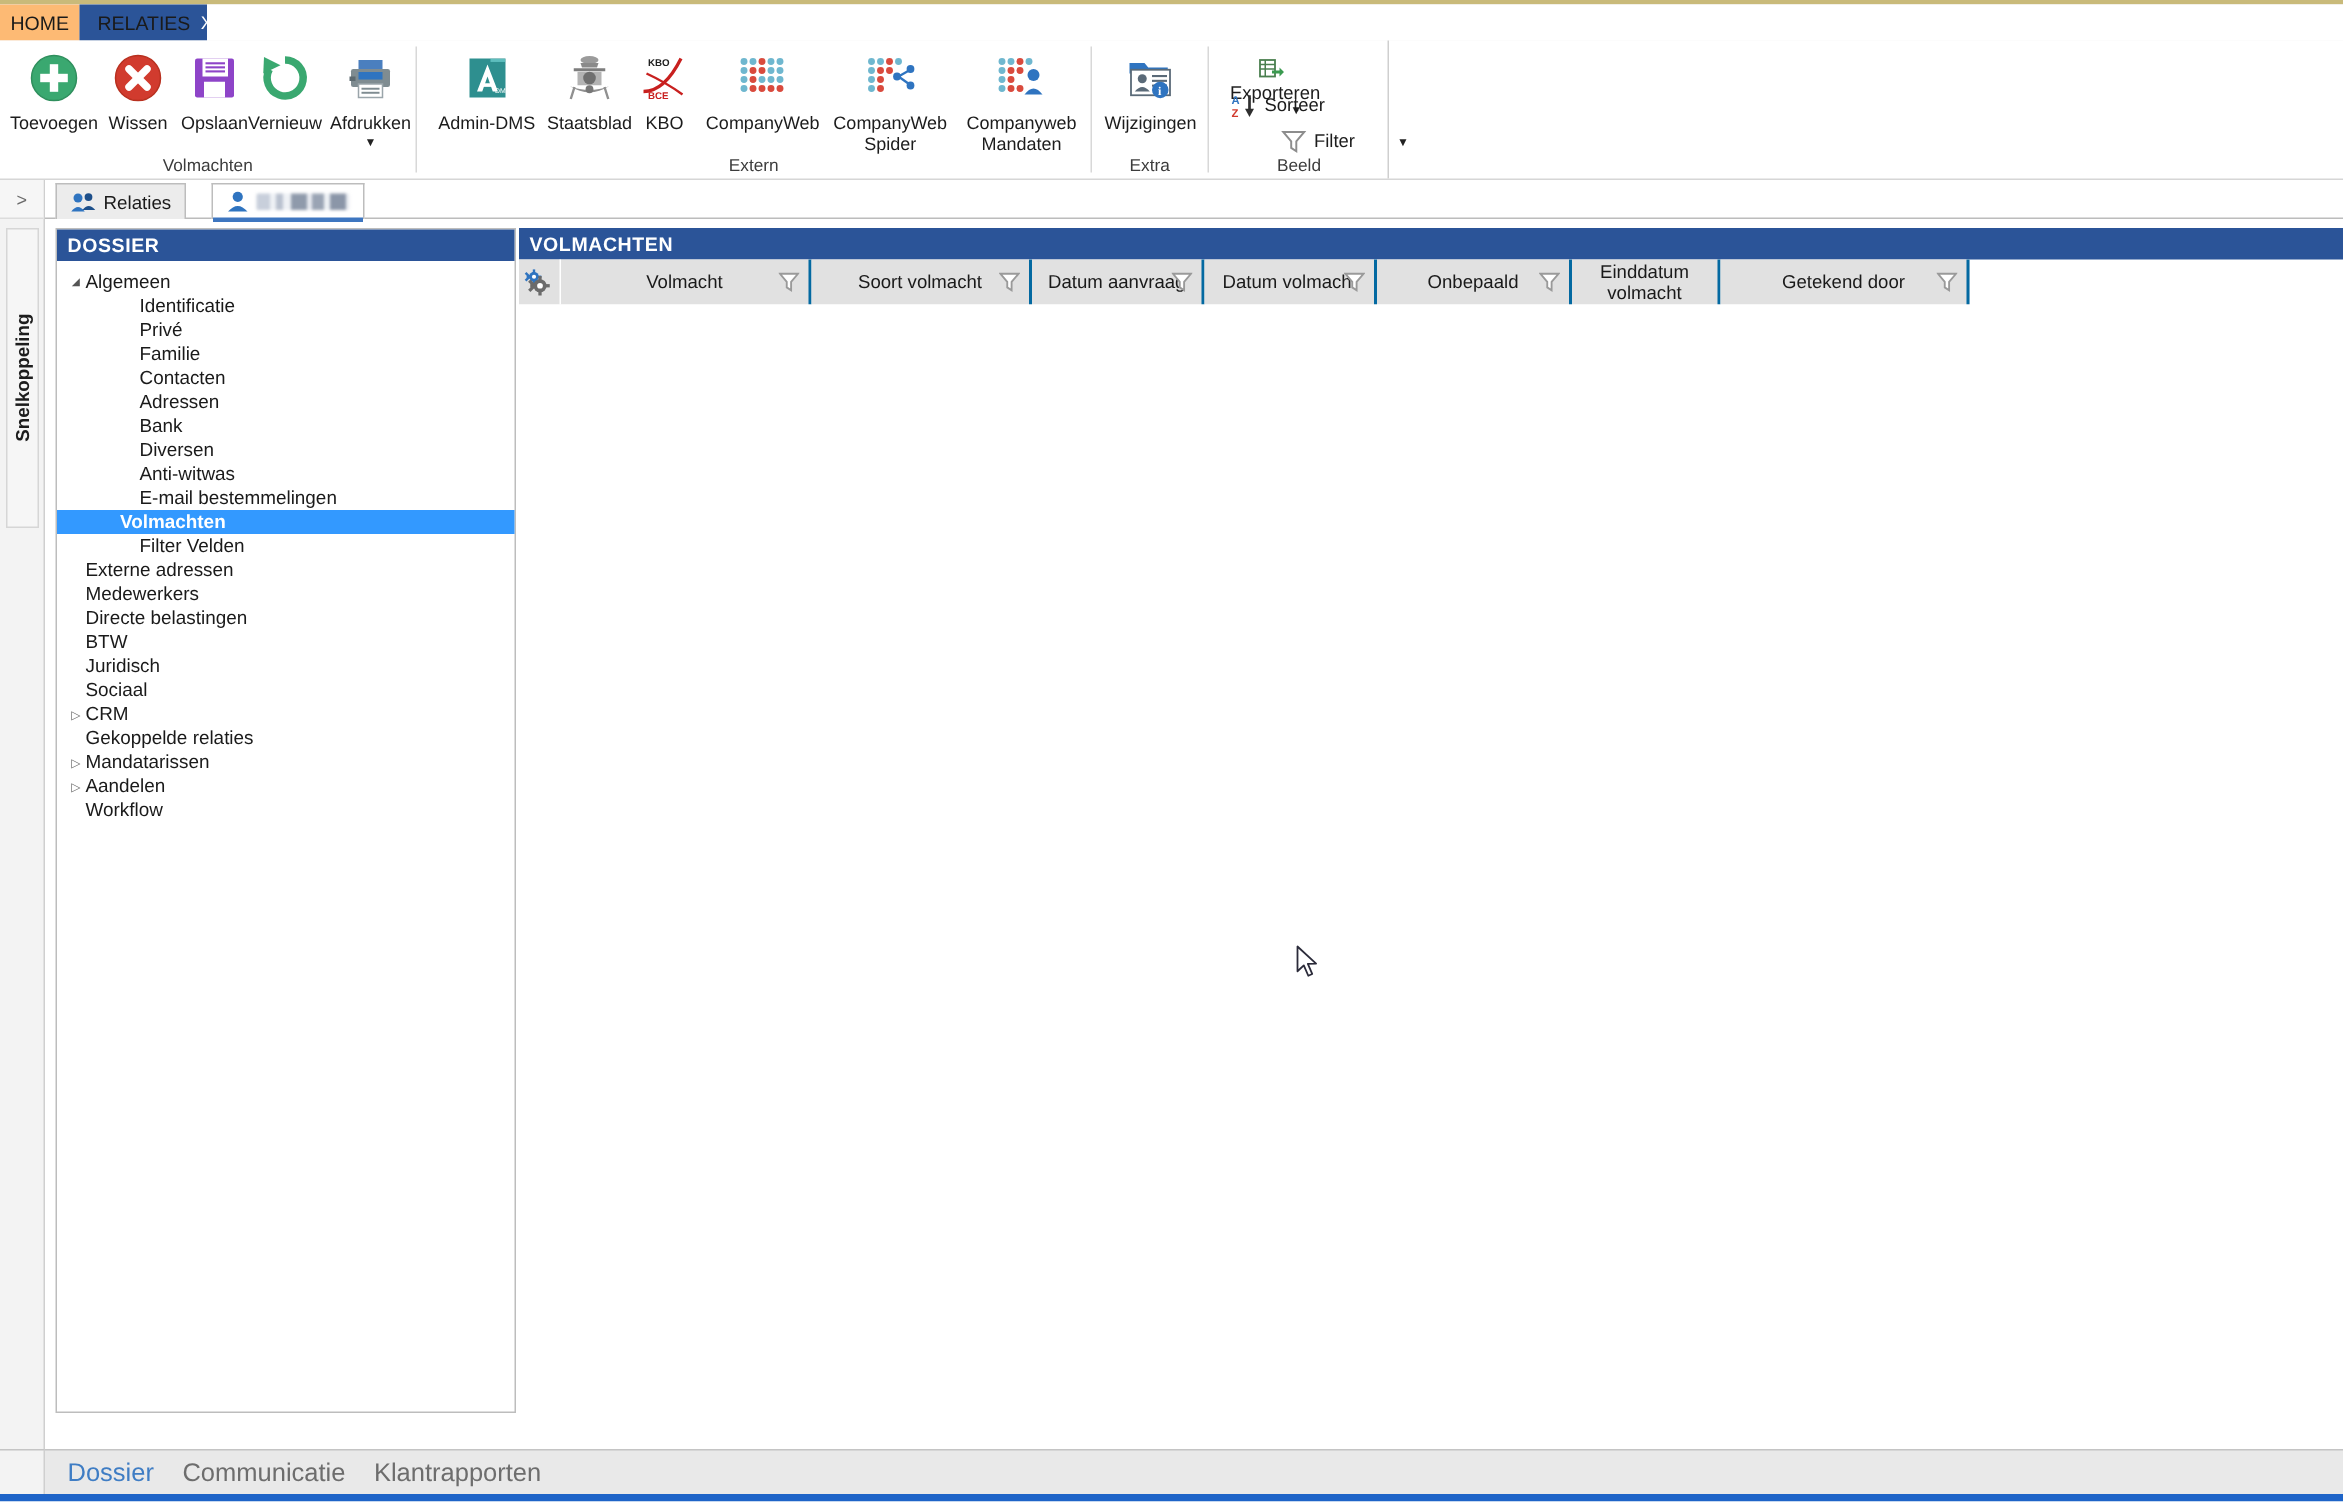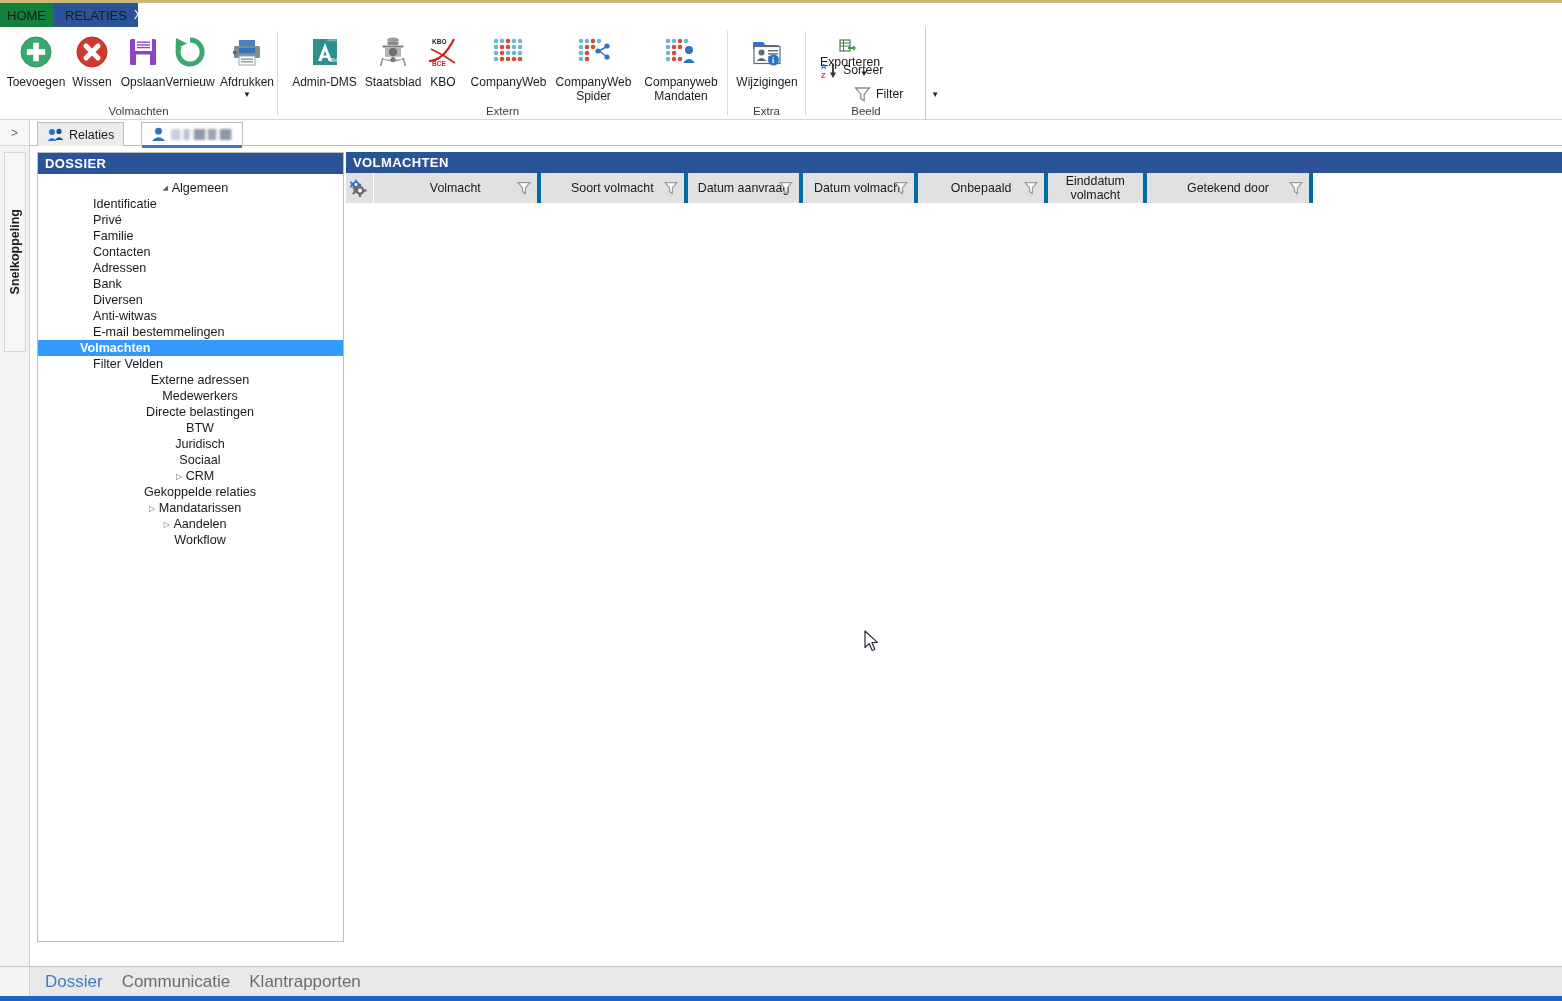--- a/index.html
+++ b/index.html
@@ -27,21 +27,21 @@
     position: absolute; left: 0; top: 3px; width: 1562px; height: 24px;
     background: #e3e3e3;
   }
   .tabstrip .tab {
     position: absolute; top: 0; height: 24px;
     display: flex; align-items: center;
     font-size: 13px; color: #1a1a1a;
     padding: 0 12px;
     cursor: default;
   }
-  .tab-home { left: 0; width: 53px; justify-content: center; background: #15803d; }
+  .tab-home { left: 0; width: 53px; justify-content: center; background: #fdba74; }
   .tab-relaties {
     left: 53px; width: 85px; background: #2b5498; color: #ffffff;
     justify-content: flex-start; padding-left: 10px;
   }
   .tab-relaties .tab-close {
     margin-left: 7px; font-size: 12px; color: #ffffff;
   }
   .tabstrip .tab-rest {
     position: absolute; left: 138px; top: 0; right: 0; height: 24px;
     background: #ffffff;
@@ -159,21 +159,21 @@
     height: 16px; display: flex; align-items: center; cursor: default;
     padding-left: 6px;
   }
   .tnode .tw {
     width: 13px; display: flex; align-items: center; justify-content: center;
     font-size: 8px; color: #5a5a5a; flex: none;
   }
   .tnode .tw.open::before { content: "◢"; font-size: 7px; color: #555; transform: scaleX(1); }
   .tnode .tw.closed::before { content: "▷"; font-size: 8px; color: #6c6c6c; }
   .tnode .tlbl { white-space: nowrap; }
-  .tnode.lvl1 { padding-left: 6px; justify-content: center; }
+  .tnode.lvl1 { padding-left: 6px; }
   .tnode.lvl2 { padding-left: 19px; }
   .tnode.lvl2 .tlbl { margin-left: 23px; }
   .tnode.selected {
     background: #3399ff; color: #ffffff; font-weight: bold;
     margin: 0; padding-left: 19px;
   }
 
   
   .grid {
     position: absolute; left: 346px; top: 152px; width: 1216px; height: 790px;
@@ -187,21 +187,21 @@
   .colhdr-row {
     position: absolute; left: 0; top: 21px; height: 30px; width: 967px;
     display: flex; align-items: stretch;
   }
   .col-gear {
     width: 28px; background: #e1e1e1; border-right: 1px solid #ffffff;
     position: relative; display:flex; align-items:center; justify-content:center;
     cursor: default;
   }
   .colhdr {
-    background: #e1e1e1; border-right: 4px solid #0369a1;
+    background: #e1e1e1; border-right: 2px solid #0369a1;
     position: relative; display: flex; align-items: center; justify-content: center;
     font-size: 12.4px; color: #1a1a1a; cursor: default;
     text-align: center; line-height: 14px;
   }
   .colhdr .filter-ic {
     position: absolute; right: 6px; top: 50%; transform: translateY(-50%);
     width: 14px; height: 14px; cursor: default;
   }
   .grid-body {
     position: absolute; left: 0; top: 51px; width: 1216px; height: 739px;

